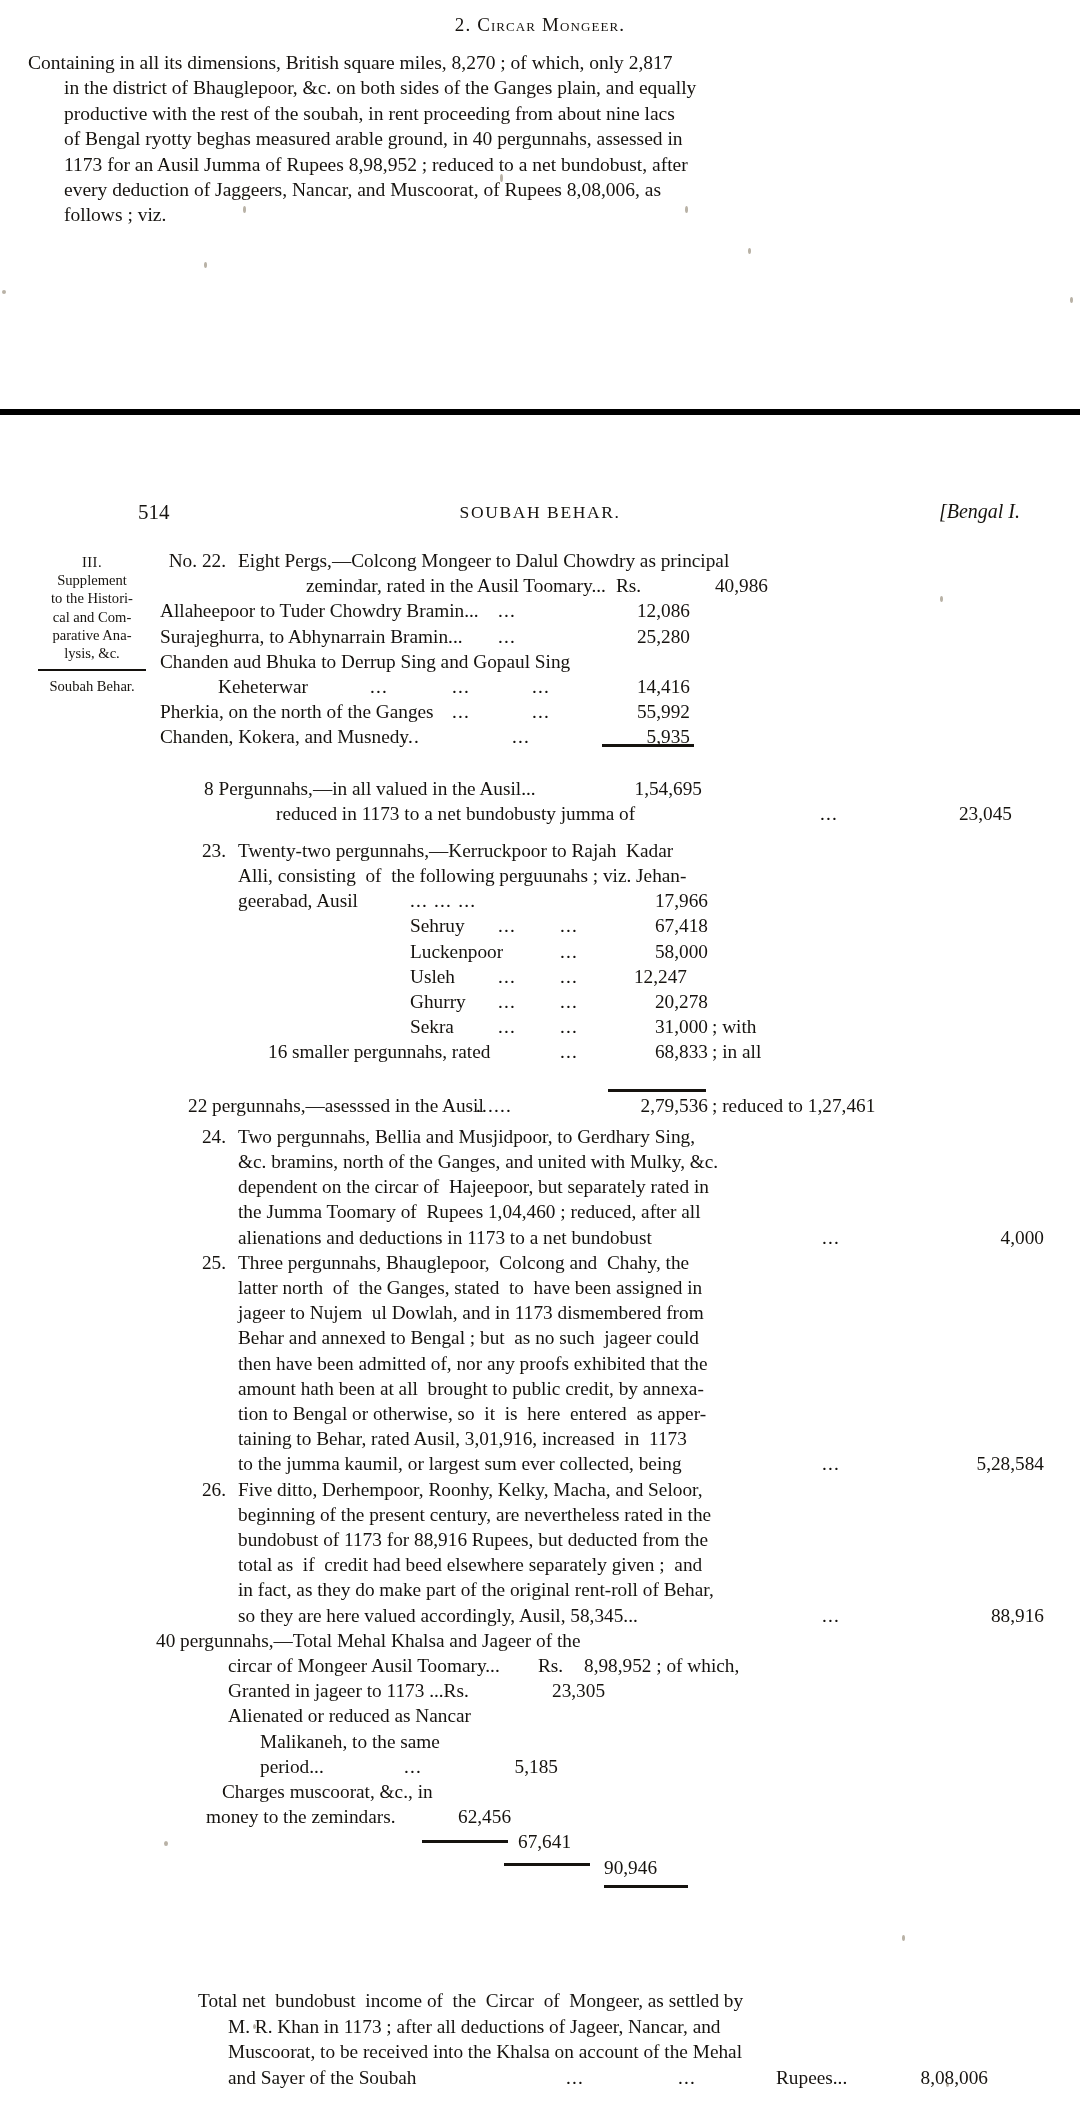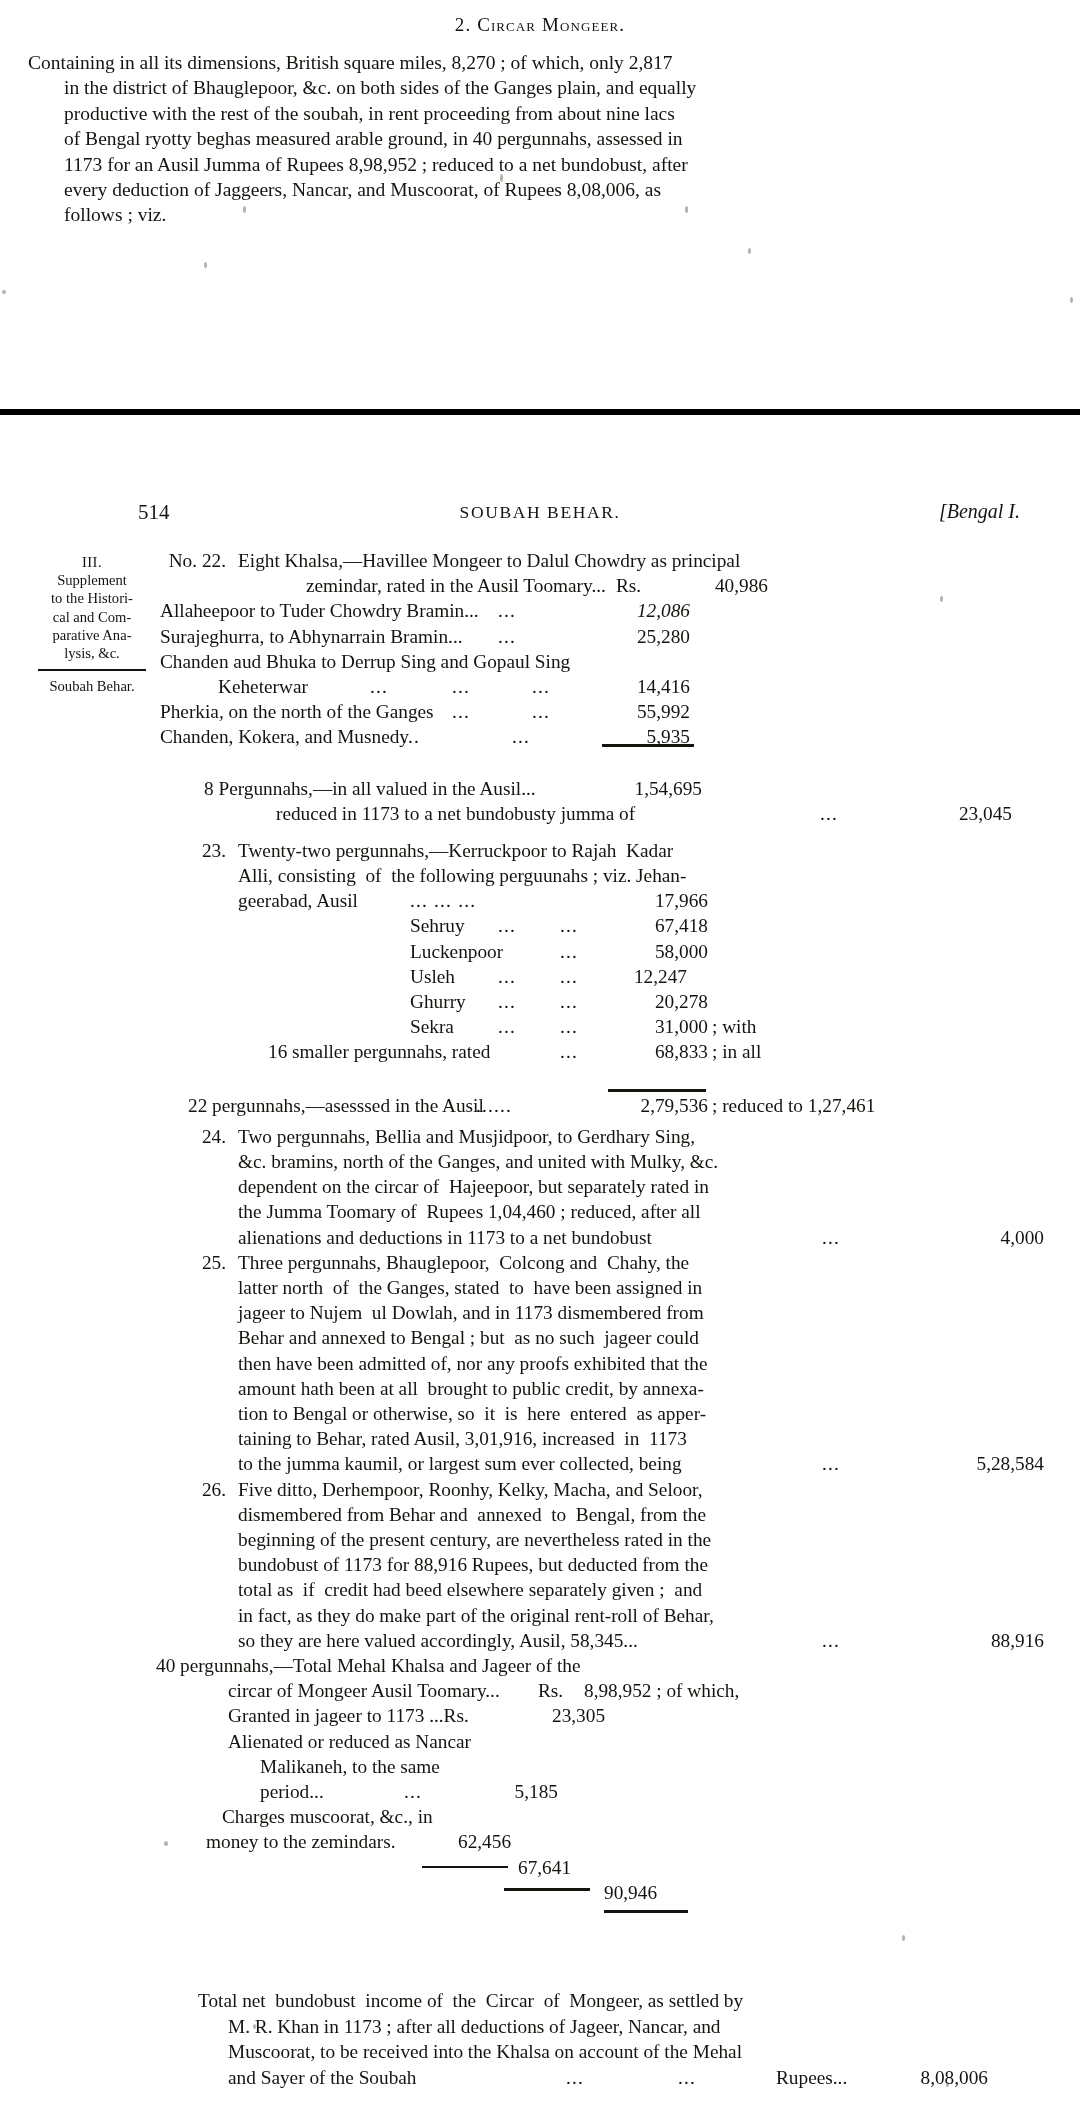--- a/index.html
+++ b/index.html
@@ -261,33 +261,33 @@
     <span class="mn-body">lysis, &amp;c.</span>
     <div class="mn-rule"></div>
     <span class="mn-foot">Soubah Behar.</span>
   </div>
 
   <div class="col">
 
     <div class="ent" style="position:relative;">
       <span class="num">No. 22.</span>
       <span class="body">
-        <span class="ln">Eight Khalsa,—Havillee Mongeer to Dalul Chowdry as principal</span>
+        <span class="ln">Eight Pergs,—Colcong Mongeer to Dalul Chowdry as principal</span>
         <span class="ln" style="position:relative;display:block;height:25.2px;">
           <span style="position:absolute;left:68px;top:0;">zemindar, rated in the Ausil Toomary...</span>
           <span style="position:absolute;left:378px;top:0;">Rs.</span>
           <span class="val v-inner" style="left:355px;top:0;width:175px;text-align:right;">40,986</span>
         </span>
       </span>
     </div>
 
     <div class="row" style="height:25.2px;">
       <span style="position:absolute;left:0;top:0;">Allaheepoor to Tuder Chowdry Bramin...</span>
       <span class="lead" style="position:absolute;left:338px;top:0;">...</span>
-      <span class="val" style="left:430px;width:100px;top:0;font-style:italic;">12,086</span>
+      <span class="val" style="left:430px;width:100px;top:0;">12,086</span>
     </div>
 
     <div class="row" style="height:25.2px;">
       <span style="position:absolute;left:0;top:0;">Surajeghurra, to Abhynarrain Bramin...</span>
       <span class="lead" style="position:absolute;left:338px;top:0;">...</span>
       <span class="val" style="left:430px;width:100px;top:0;">25,280</span>
     </div>
 
     <div class="row" style="height:25.2px;">
       <span style="position:absolute;left:0;top:0;">Chanden aud  Bhuka to  Derrup Sing and Gopaul Sing</span>
@@ -424,21 +424,20 @@
           <span class="lead" style="position:absolute;left:584px;top:0;">...</span>
           <span class="val" style="left:622px;width:184px;top:0;">5,28,584</span>
         </span>
       </span>
     </div>
 
     <div class="ent">
       <span class="num">26.</span>
       <span class="body">
         <span class="ln">Five ditto, Derhempoor, Roonhy, Kelky, Macha, and Seloor,</span>
-        <span class="ln">dismembered from Behar and  annexed  to  Bengal, from the</span>
         <span class="ln">beginning of the present century, are nevertheless rated in the</span>
         <span class="ln">bundobust of 1173 for 88,916 Rupees, but deducted from the</span>
         <span class="ln">total as  if  credit had beed elsewhere separately given ;  and</span>
         <span class="ln">in fact, as they do make part of the original rent-roll of Behar,</span>
         <span class="ln" style="position:relative;display:block;height:25.2px;">
           <span style="position:absolute;left:0;top:0;">so they are here valued accordingly, Ausil, 58,345...</span>
           <span class="lead" style="position:absolute;left:584px;top:0;">...</span>
           <span class="val" style="left:622px;width:184px;top:0;">88,916</span>
         </span>
       </span>

